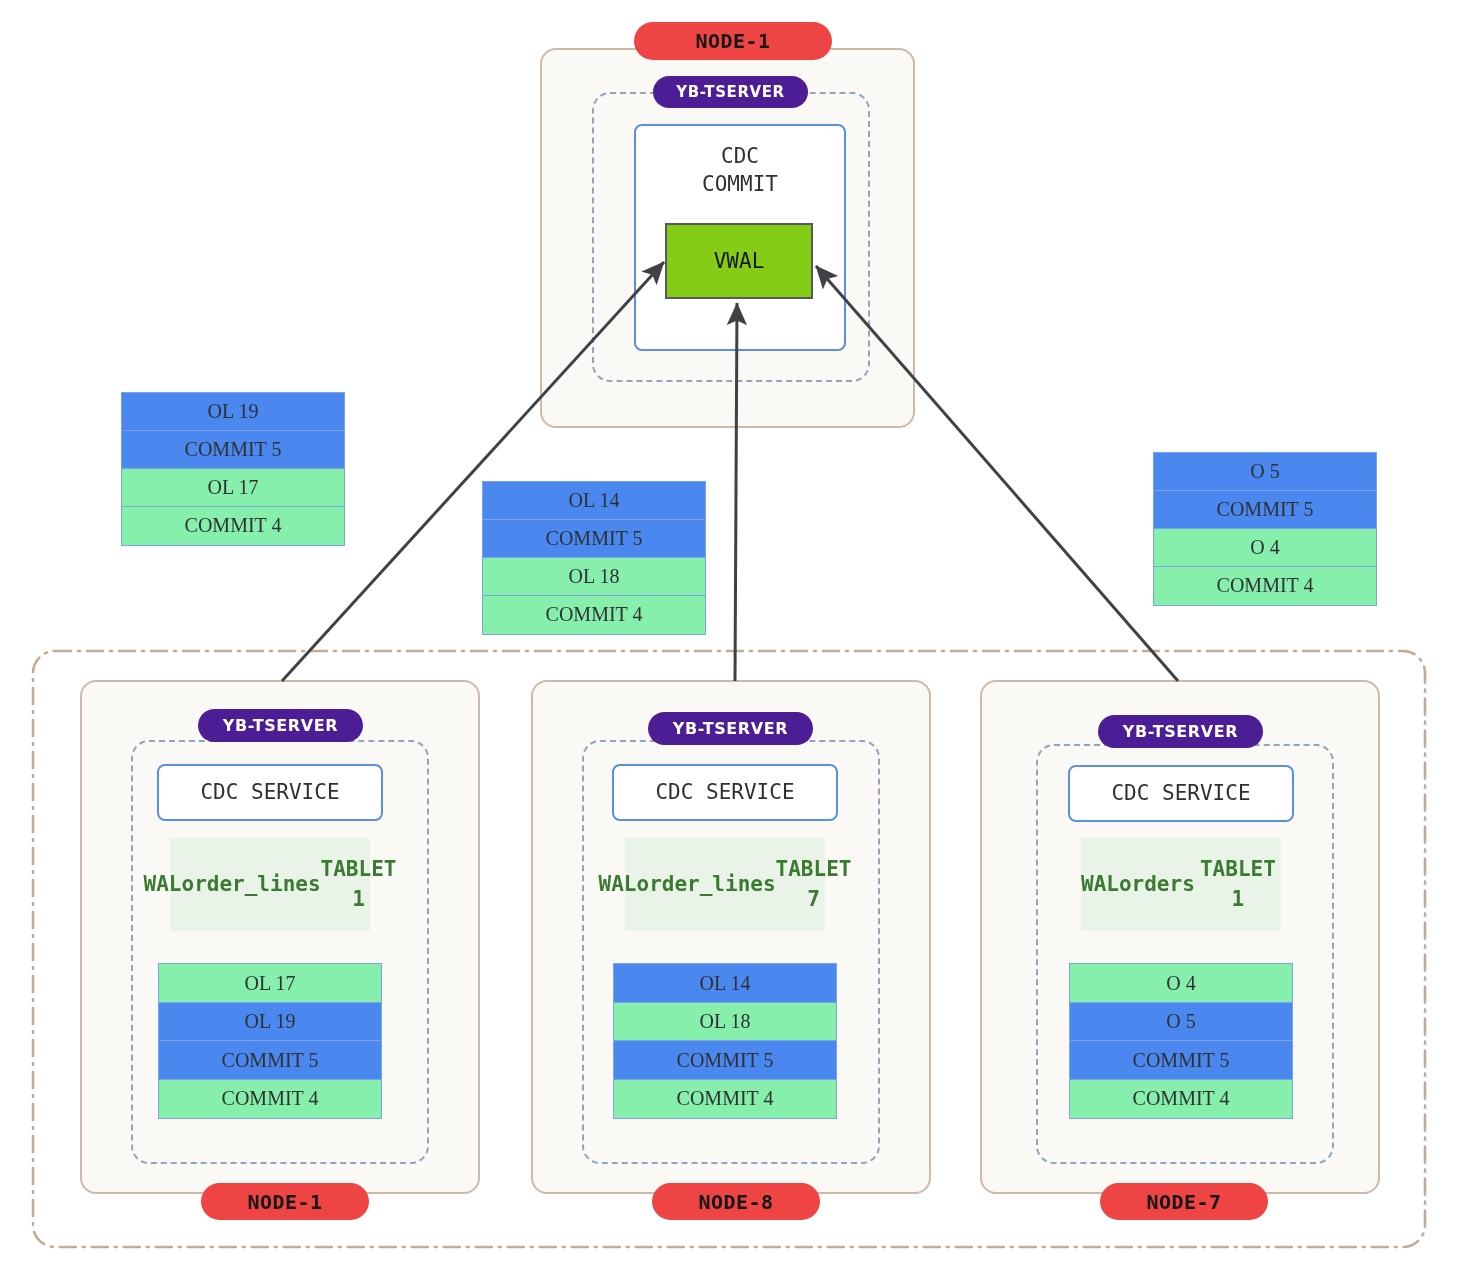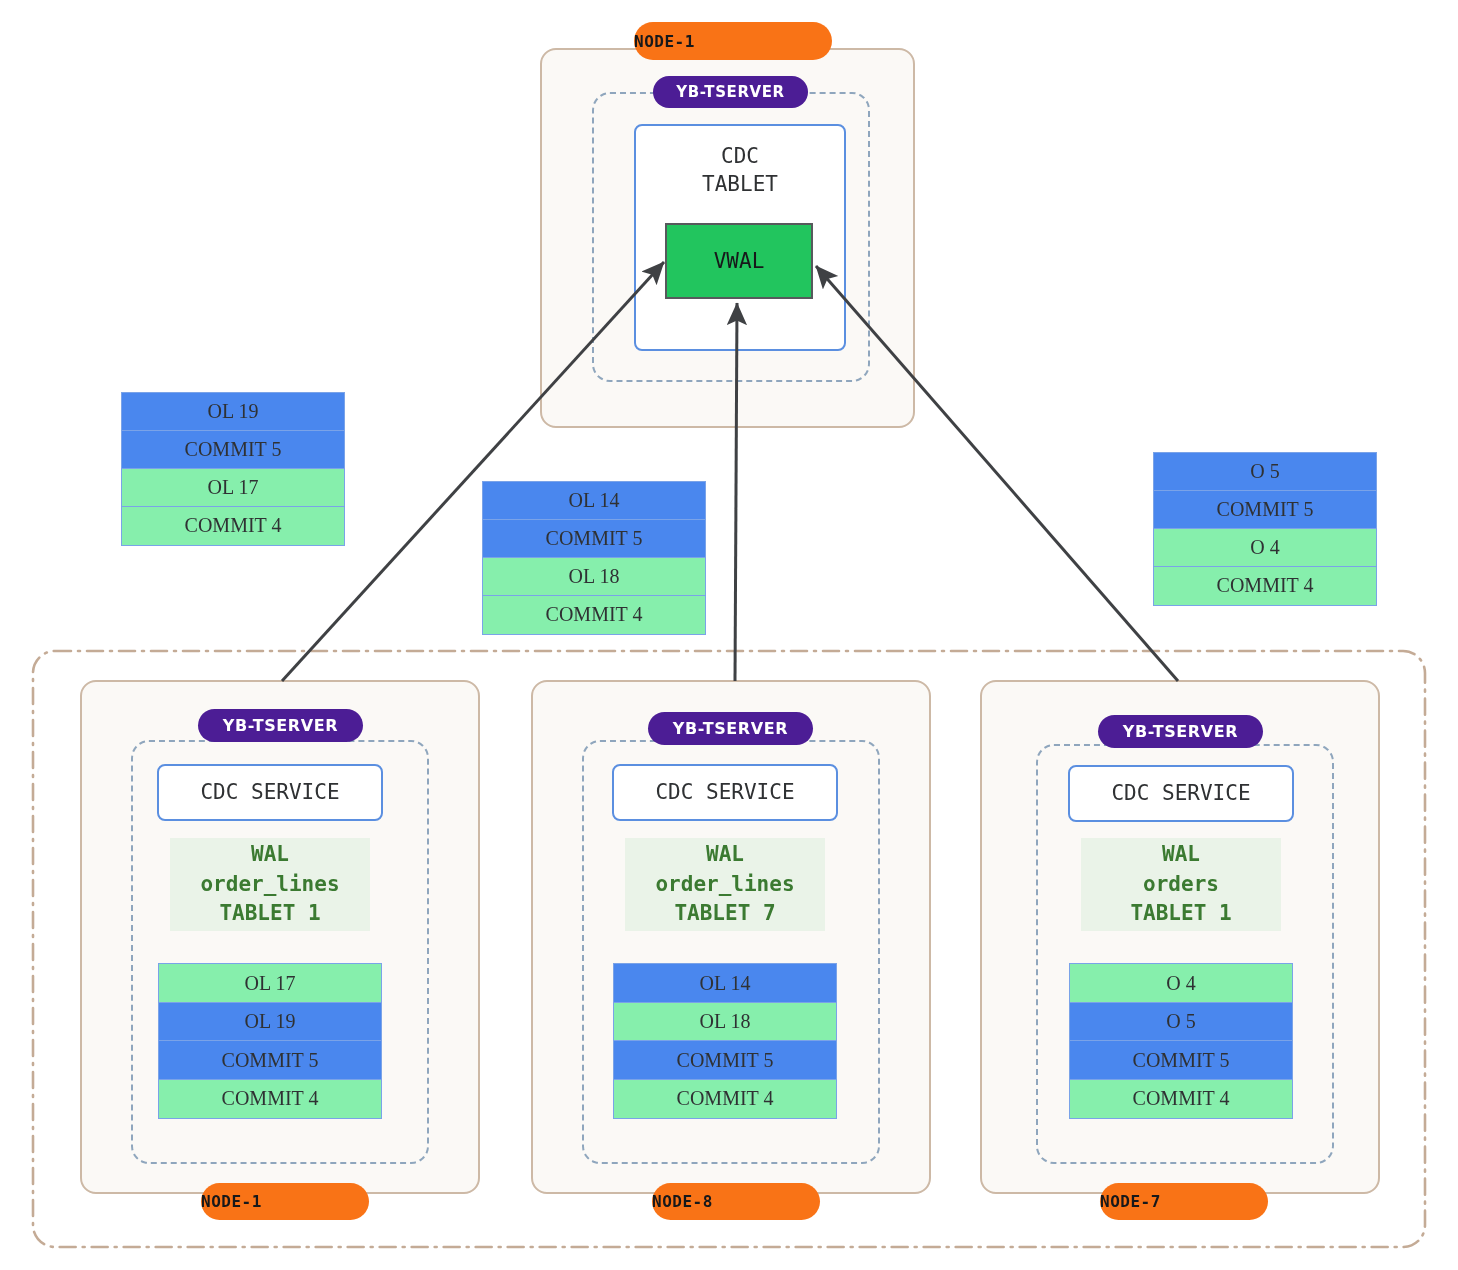--- a/index.html
+++ b/index.html
@@ -22,30 +22,30 @@
     position: absolute;
     background: #fbf9f6;
     border: 2px solid #cdb9a6;
     border-radius: 16px;
     box-sizing: border-box;
   }
 
   
   .node-pill {
     position: absolute;
-    background: #f97316;
+    background: #ef4444;
     color: #17181a;
     border-radius: 20px;
     font-family: "DejaVu Sans Mono", monospace;
     font-weight: bold;
-    font-size: 16px;
+    font-size: 20px;
     letter-spacing: 0.5px;
     display: flex;
     align-items: center;
-    justify-content: flex-start;
+    justify-content: center;
     white-space: nowrap;
     z-index: 8;
   }
 
   
   .tserver-dashed {
     position: absolute;
     border: 2.5px dashed #8fa6bd;
     border-radius: 18px;
     box-sizing: border-box;
@@ -78,21 +78,21 @@
     display: flex;
     flex-direction: column;
     align-items: center;
     white-space: pre;
     line-height: 1.32;
   }
 
   
   .vwal-box {
     position: absolute;
-    background: #22c55e;
+    background: #84cc16;
     border: 2.5px solid #57595c;
     box-sizing: border-box;
     color: #17181a;
     font-family: "DejaVu Sans Mono", monospace;
     font-size: 21px;
     display: flex;
     align-items: center;
     justify-content: center;
     z-index: 6;
   }
@@ -101,21 +101,21 @@
   .wal-box {
     position: absolute;
     background: #eaf3e8;
     color: #3b7a31;
     font-family: "DejaVu Sans Mono", monospace;
     font-size: 21px;
     font-weight: bold;
     text-align: center;
     line-height: 1.42;
     display: flex;
-    flex-direction: column;
+    flex-direction: row;
     align-items: center;
     justify-content: center;
     box-sizing: border-box;
   }
 
   
   .rec-stack {
     position: absolute;
     display: flex;
     flex-direction: column;
@@ -167,21 +167,21 @@
   </div>
 
   <div class="tserver-dashed" style="left:592px; top:92px; width:278px; height:290px;"></div>
 
   <div class="tserver-pill" style="left:653px; top:76px; width:155px; height:32px; font-size:15px;">
     <span>YB-TSERVER</span>
   </div>
 
   <div class="cdc-box" style="left:634px; top:124px; width:212px; height:227px; font-size:21px; padding-top:17px;">
     <span>CDC</span>
-    <span>TABLET</span>
+    <span>COMMIT</span>
   </div>
 
   <div class="vwal-box" style="left:665px; top:223px; width:148px; height:76px;">
     <span>VWAL</span>
   </div>
 
   <div class="rec-stack" id="stack-left" style="left:121px; top:392px; width:224px;">
       <div class="rec-row rec-blue" style="height: 39.5px;">OL 19</div>
       <div class="rec-row rec-blue" style="height: 39.5px;">COMMIT 5</div>
       <div class="rec-row rec-green" style="height: 39.5px;">OL 17</div>

